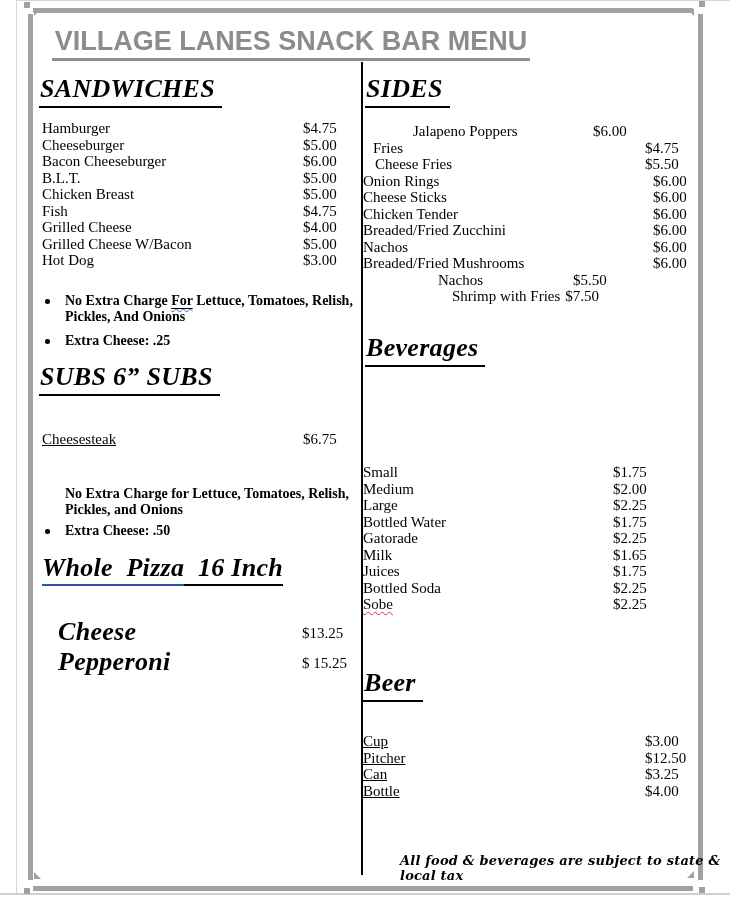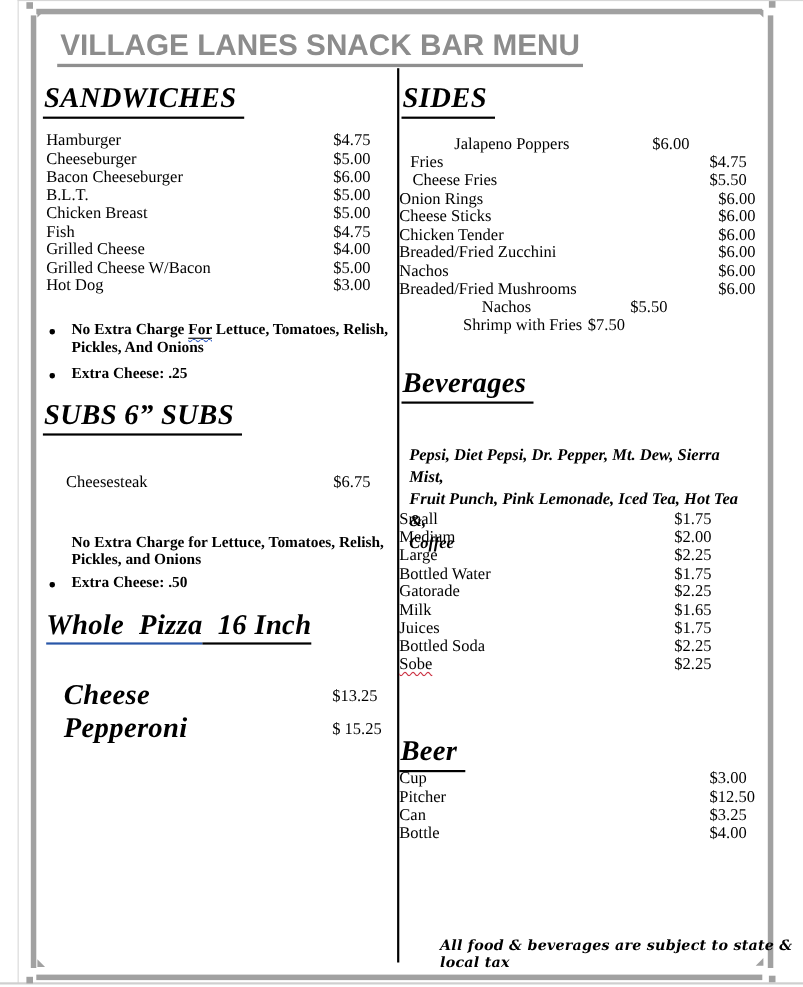--- a/index.html
+++ b/index.html
@@ -55,33 +55,33 @@
   #list-sand .nm { margin-left:9px; }
   #list-sand .pr { left:270px; }
 
   #list-sides { left:362px; top:123px; width:336px; }
   #list-sides .nm { position:absolute; left:1px; }
   #list-sides .pr { left:291px; }
   #list-sides .row.jal .nm { left:51px; }   #list-sides .row.jal .pr { left:231px; }
   #list-sides .row.fries .nm { left:11px; } #list-sides .row.fries .pr { left:283px; }
   #list-sides .row.cfries .nm { left:13px; } #list-sides .row.cfries .pr { left:283px; }
   #list-sides .row.shrimp .nm { left:76px; } #list-sides .row.shrimp .pr { left:211px; }
-  #list-sides .row.sfries { padding-left:59px; }
+  #list-sides .row.sfries { padding-left:90px; }
   #list-sides .row.sfries .nm { position:static; }
   #list-sides .row.sfries .pr { position:static; margin-left:5px; }
 
   #list-subs { left:33px; top:431px; width:320px; }
-  #list-subs .nm { margin-left:27px; }
+  #list-subs .nm { margin-left:9px;text-decoration:underline; }
   #list-subs .pr { left:270px; }
 
   #list-bev { left:362px; top:464px; width:330px; }
   #list-bev .nm { margin-left:1px; }
   #list-bev .pr { left:251px; }
 
-  #list-beer { left:362px; top:700px; width:330px; }
+  #list-beer { left:362px; top:733px; width:330px;text-decoration:underline; }
   #list-beer .nm { margin-left:1px; }
   #list-beer .pr { left:283px; }
 
   #list-pizza { left:33px; top:617px; width:330px; }
   #list-pizza .row { position:relative; height:30px; line-height:30px; }
   #list-pizza .nm { font-size:26px; font-weight:bold; font-style:italic; margin-left:25px; letter-spacing:0.3px; }
   #list-pizza .pr { position:absolute; left:269px; top:9px; font-size:15px; line-height:15px; }
 
   .note { position:absolute; font-weight:bold; font-size:14px; line-height:16px; width:300px; }
   .dot { position:absolute; left:-20px; top:6px; width:4.5px; height:4.5px; background:#000; border-radius:50%; }
@@ -217,25 +217,20 @@
       </div>
     <div class="row shrimp">
         <span class="nm">Nachos</span>
         <span class="pr">$5.50</span>
       </div>
     <div class="row sfries"><span class="nm">Shrimp with Fries</span><span class="pr">$7.50</span></div>
   </div>
 
   <div class="h" id="h-bev">Beverages</div>
 
-  <div class="note" id="bev-desc" style="left:372px; top:404px; width:310px; font-style:italic; font-size:15px; line-height:20px;">
-    <div>Pepsi, Diet Pepsi, Dr. Pepper, Mt. Dew, Sierra Mist,</div>
-    <div>Fruit Punch, Pink Lemonade, Iced Tea, Hot Tea &amp;,</div>
-    <div>Coffee</div>
-  </div>
 
   <div class="list" id="list-bev">
     <div class="row"><span class="nm">Small</span><span class="pr">$1.75</span></div>
     <div class="row"><span class="nm">Medium</span><span class="pr">$2.00</span></div>
     <div class="row"><span class="nm">Large</span><span class="pr">$2.25</span></div>
     <div class="row"><span class="nm">Bottled Water</span><span class="pr">$1.75</span></div>
     <div class="row"><span class="nm">Gatorade</span><span class="pr">$2.25</span></div>
     <div class="row"><span class="nm">Milk</span><span class="pr">$1.65</span></div>
     <div class="row"><span class="nm">Juices</span><span class="pr">$1.75</span></div>
     <div class="row"><span class="nm">Bottled Soda</span><span class="pr">$2.25</span></div>

